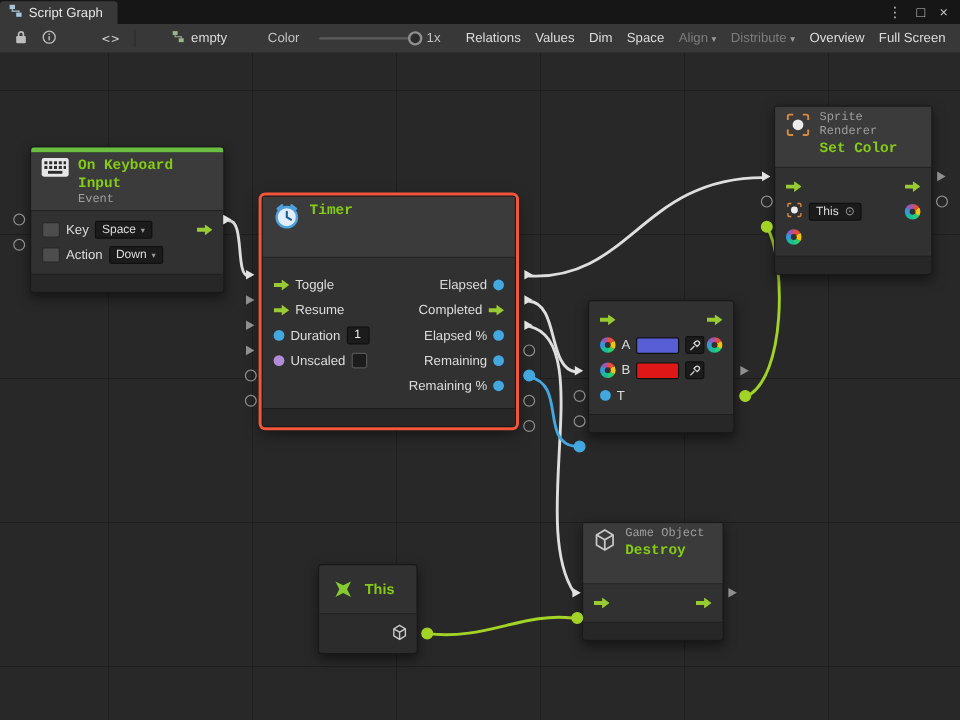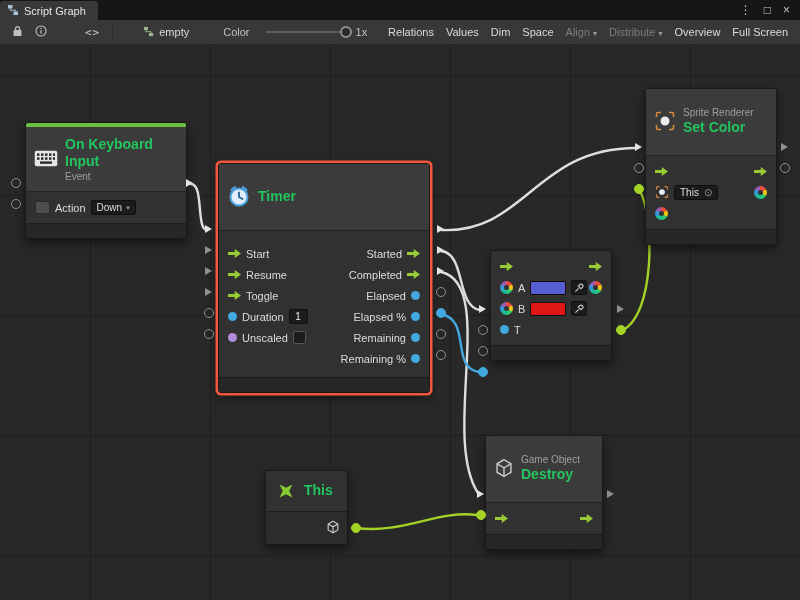--- a/index.html
+++ b/index.html
@@ -40,24 +40,24 @@
   .wire { fill:none; stroke-width:2.4; stroke-linecap:round; }
   .wire-white { stroke:var(--wire-white,#dedede); }
   .wire-blue  { stroke:var(--wire-blue,#43a7e0); }
   .wire-green { stroke:var(--wire-green,#a4d327); }
 
   
   .node { position:absolute; background:#313131; border:1px solid #191919; border-radius:3px;
     box-shadow:0 4px 10px rgba(0,0,0,.5); color:#e0e0e0; font-size:11px; }
   .node.selected { box-shadow:0 0 0 2.5px var(--selection-red,#f2573d),0 4px 12px rgba(0,0,0,.55); }
   .event-bar { height:4px; background:var(--event-green,#6abf40); border-radius:2px 2px 0 0; }
-  .node-header { height:42px; padding:12px 8px; display:flex; align-items:center; gap:7px;
-    background:#3b3b3b; border-bottom:1px solid #232323; }
+  .node-header { height:42px; padding:4px 8px; display:flex; align-items:flex-start; gap:7px;
+    background:#3b3b3b; border-bottom:1px solid #232323;font-family:Liberation Mono, monospace; }
   .node-header.h40 { height:40px; }
-  .ntitle { font-size:14px; font-weight:600; color:#22c55e; line-height:1.25; }
+  .ntitle { font-size:12px; font-weight:600; color:#84cc16; line-height:1.25; }
   .nsub, .ntype { font-size:10px; color:#9f9f9f; line-height:1.2; }
   .node-footer { height:14px; background:#272727; border-top:1px solid #1d1d1d;
     border-radius:0 0 3px 3px; }
   .rows { padding:5px 0; }
   .rows.pad12 { padding:12px 0 8px 0; }
   .row { height:21px; display:flex; align-items:center; justify-content:space-between;
     padding:0 9px; }
   .pgroup { display:flex; align-items:center; gap:5px; min-height:21px; }
   .plabel { color:#dcdcdc; white-space:nowrap; }
 
@@ -203,20 +203,31 @@
         </span>
         <div>
           <div class="ntitle">On Keyboard Input</div>
           <div class="nsub">Event</div>
         </div>
       </div>
       <div class="rows">
         <div class="row">
           <div class="pgroup">
             <span class="mini-dark"></span>
+            <span class="plabel">Key</span>
+            <span class="dropdown">
+                <span>Space</span>
+                <span class="dd-caret">▾</span>
+              </span>
+          </div>
+          <span class="arrow"></span>
+        </div>
+        <div class="row">
+          <div class="pgroup">
+            <span class="mini-dark"></span>
             <span class="plabel">Action</span>
             <span class="dropdown">
                 <span>Down</span>
                 <span class="dd-caret">▾</span>
               </span>
           </div>
         </div>
       </div>
       <div class="node-footer"></div>
     </div>
@@ -229,45 +240,35 @@
               <path d="M12 8.5 V13 L15.5 15" stroke="#20618f" stroke-width="1.8" fill="none" stroke-linecap="round"></path>
               <path d="M4.5 6 L8 3.2 M19.5 6 L16 3.2" stroke="#4aa3e0" stroke-width="2.2" stroke-linecap="round"></path>
             </svg>
         </span>
         <div class="ntitle">Timer</div>
       </div>
       <div class="rows pad12">
         <div class="row">
           <div class="pgroup">
               <span class="arrow"></span>
-              <span class="plabel">Start</span>
-            </div>
-          <div class="pgroup">
-              <span class="plabel">Started</span>
-              <span class="arrow"></span>
+              <span class="plabel">Toggle</span>
+            </div>
+          <div class="pgroup">
+              <span class="plabel">Elapsed</span>
+              <span class="dot"></span>
             </div>
         </div>
         <div class="row">
           <div class="pgroup">
               <span class="arrow"></span>
               <span class="plabel">Resume</span>
             </div>
           <div class="pgroup">
               <span class="plabel">Completed</span>
               <span class="arrow"></span>
-            </div>
-        </div>
-        <div class="row">
-          <div class="pgroup">
-              <span class="arrow"></span>
-              <span class="plabel">Toggle</span>
-            </div>
-          <div class="pgroup">
-              <span class="plabel">Elapsed</span>
-              <span class="dot"></span>
             </div>
         </div>
         <div class="row">
           <div class="pgroup">
               <span class="dot"></span>
               <span class="plabel">Duration</span>
               <span class="valbox">1</span>
             </div>
           <div class="pgroup">
               <span class="plabel">Elapsed %</span>

